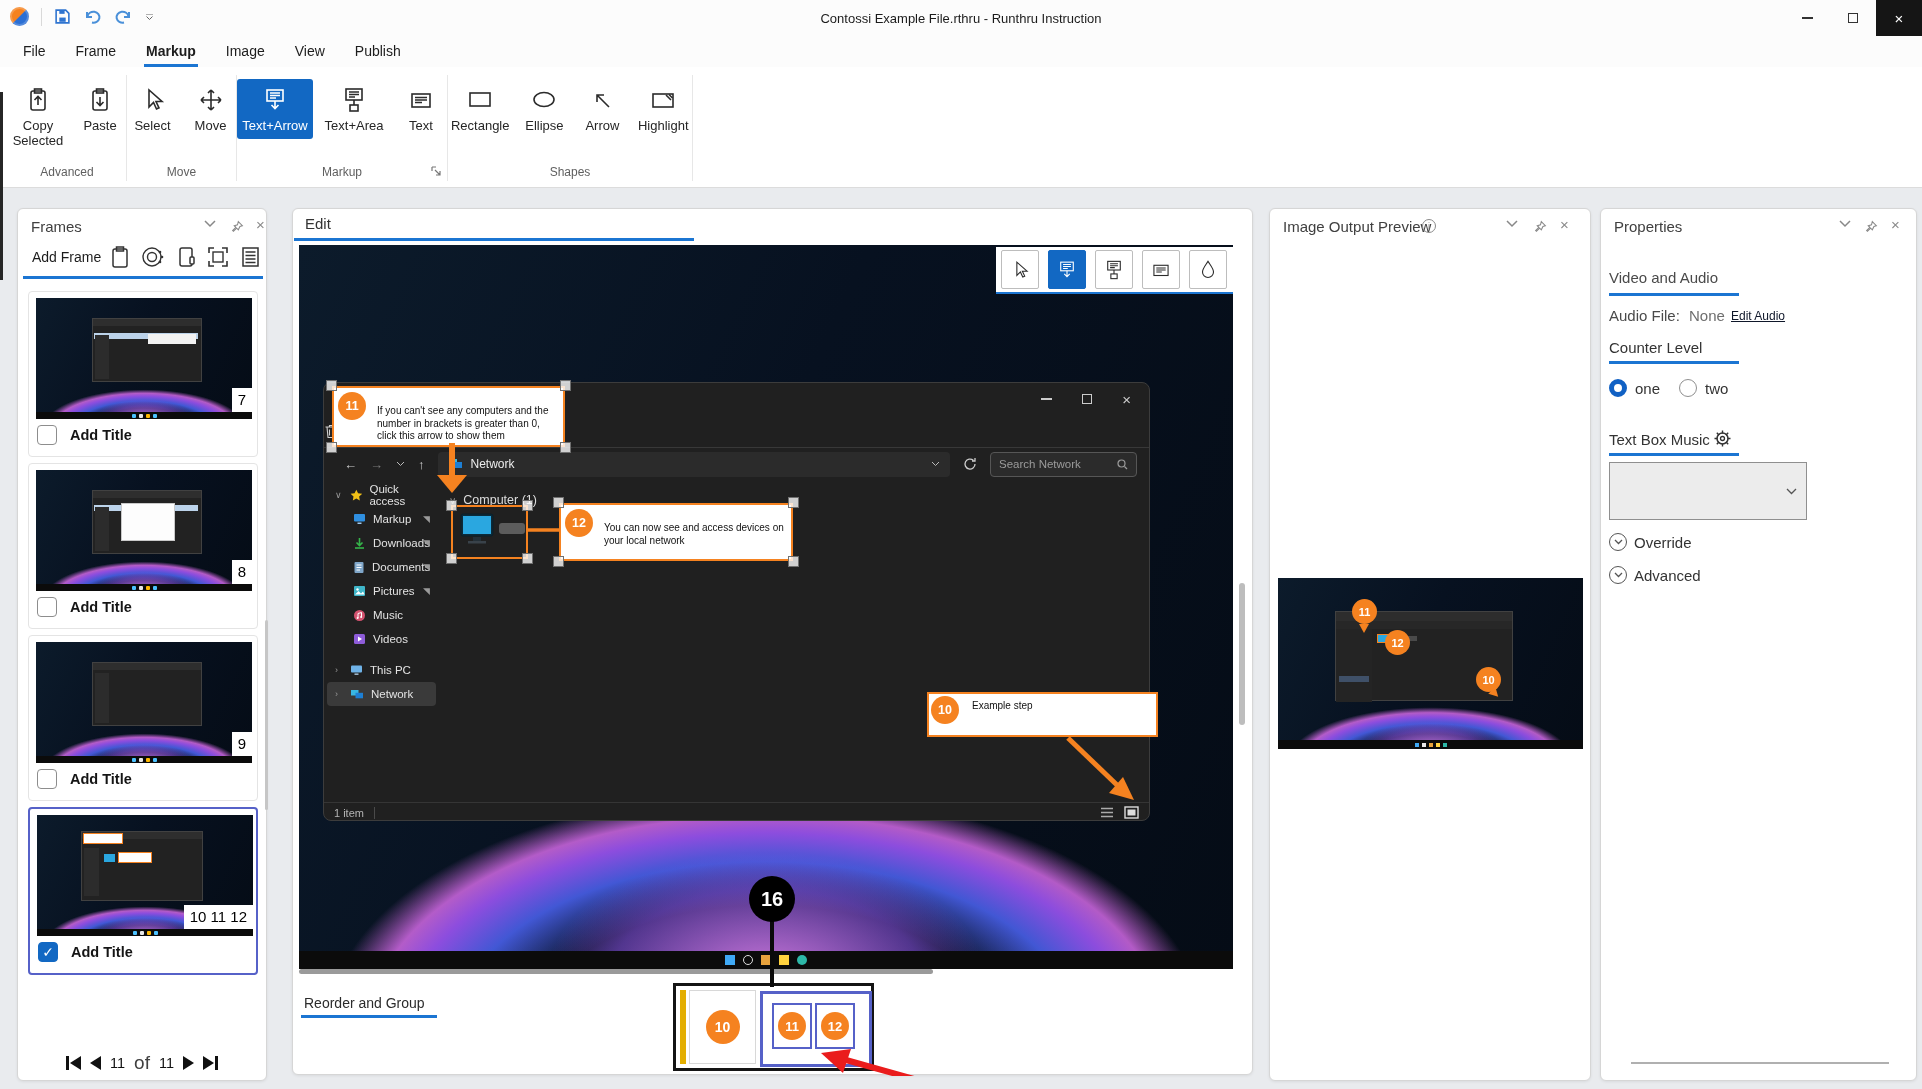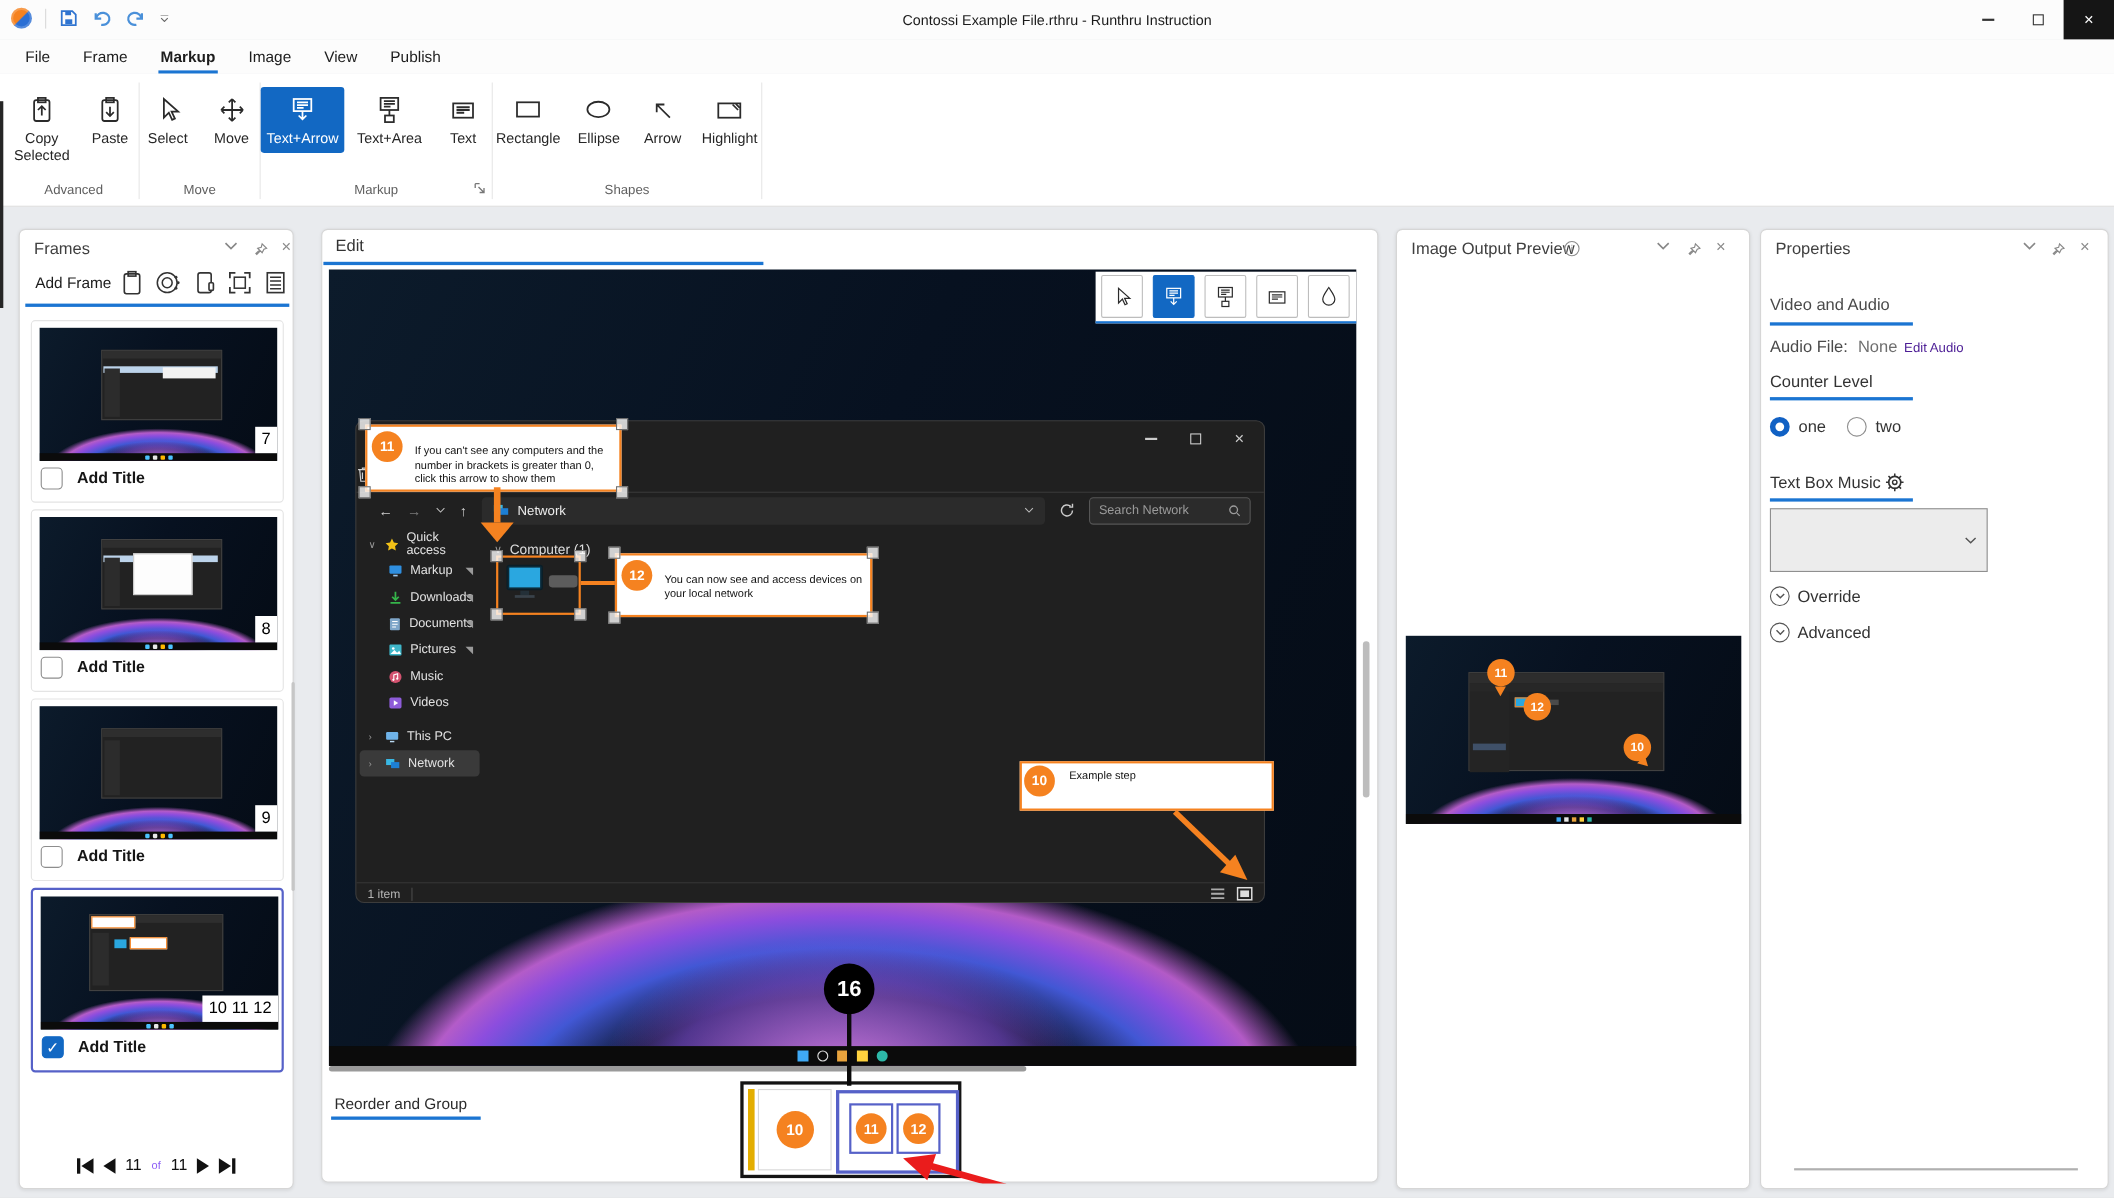--- a/index.html
+++ b/index.html
@@ -384,21 +384,21 @@
 
     <div class="abs" style="left:247px;top:411px;width:3px;height:190px;background:#c6c6c6;border-radius:2px"></div>
 
     <div class="abs" style="left:0;top:843px;width:100%;display:flex;align-items:center;justify-content:center;gap:9px">
       <div style="display:flex;gap:1px">
           <div class="navbar"></div>
           <div class="tri l"></div>
         </div>
       <div class="tri l"></div>
       <div style="font-size:14.5px;color:#111">11</div>
-      <div style="font-size:10px;color:#8b5cf6">of</div>
+      <div style="font-size:19px;color:#404040">of</div>
       <div style="font-size:14.5px;color:#111">11</div>
       <div class="tri r"></div>
       <div style="display:flex;gap:1px">
           <div class="tri r"></div>
           <div class="navbar"></div>
         </div>
     </div>
   </div>
 
   <div class="panel" style="left:292px;top:208px;width:961px;height:867px">
@@ -719,21 +719,21 @@
         </svg>
       <svg class="pic" style="left:264px" width="13" height="13" viewBox="0 0 16 16">
           <path d="M9 2l5 5-3 1-2 4-2-2-4 4-1-1 4-4-2-2 4-1z" fill="none" stroke="#888" stroke-width="1.3"></path>
         </svg>
       <div class="pic" style="left:290px;top:7px;font-size:15px">×</div>
     </div>
     <div class="plabel" style="left:8px;top:60px">Video and Audio</div>
     <div class="blueline" style="left:8px;top:84px;width:130px;height:3px"></div>
     <div class="plabel" style="left:8px;top:98px">Audio File:</div>
     <div class="plabel" style="left:88px;top:98px;color:#6e6e6e">None</div>
-    <div class="abs" style="left:130px;top:100px;font-size:12px;color:#4c1d95;">Edit Audio</div>
+    <div class="abs" style="left:130px;top:100px;font-size:12px;color:#0f172a;text-decoration:underline">Edit Audio</div>
     <div class="plabel" style="left:8px;top:130px;color:#333">Counter Level</div>
     <div class="blueline" style="left:8px;top:152px;width:130px;height:3px"></div>
     <div class="radio sel" style="left:8px;top:170px"></div>
     <div class="plabel" style="left:34px;top:171px;color:#333">one</div>
     <div class="radio" style="left:78px;top:170px"></div>
     <div class="plabel" style="left:104px;top:171px;color:#333">two</div>
     <div class="plabel" style="left:8px;top:222px;color:#333">Text Box Music</div>
     <svg class="abs" style="left:112px;top:220px" width="19" height="19" viewBox="0 0 19 19">
         <circle cx="9.5" cy="9.5" r="5.5" fill="none" stroke="#333" stroke-width="1.5"></circle>
         <circle cx="9.5" cy="9.5" r="2" fill="none" stroke="#333" stroke-width="1.3"></circle>

